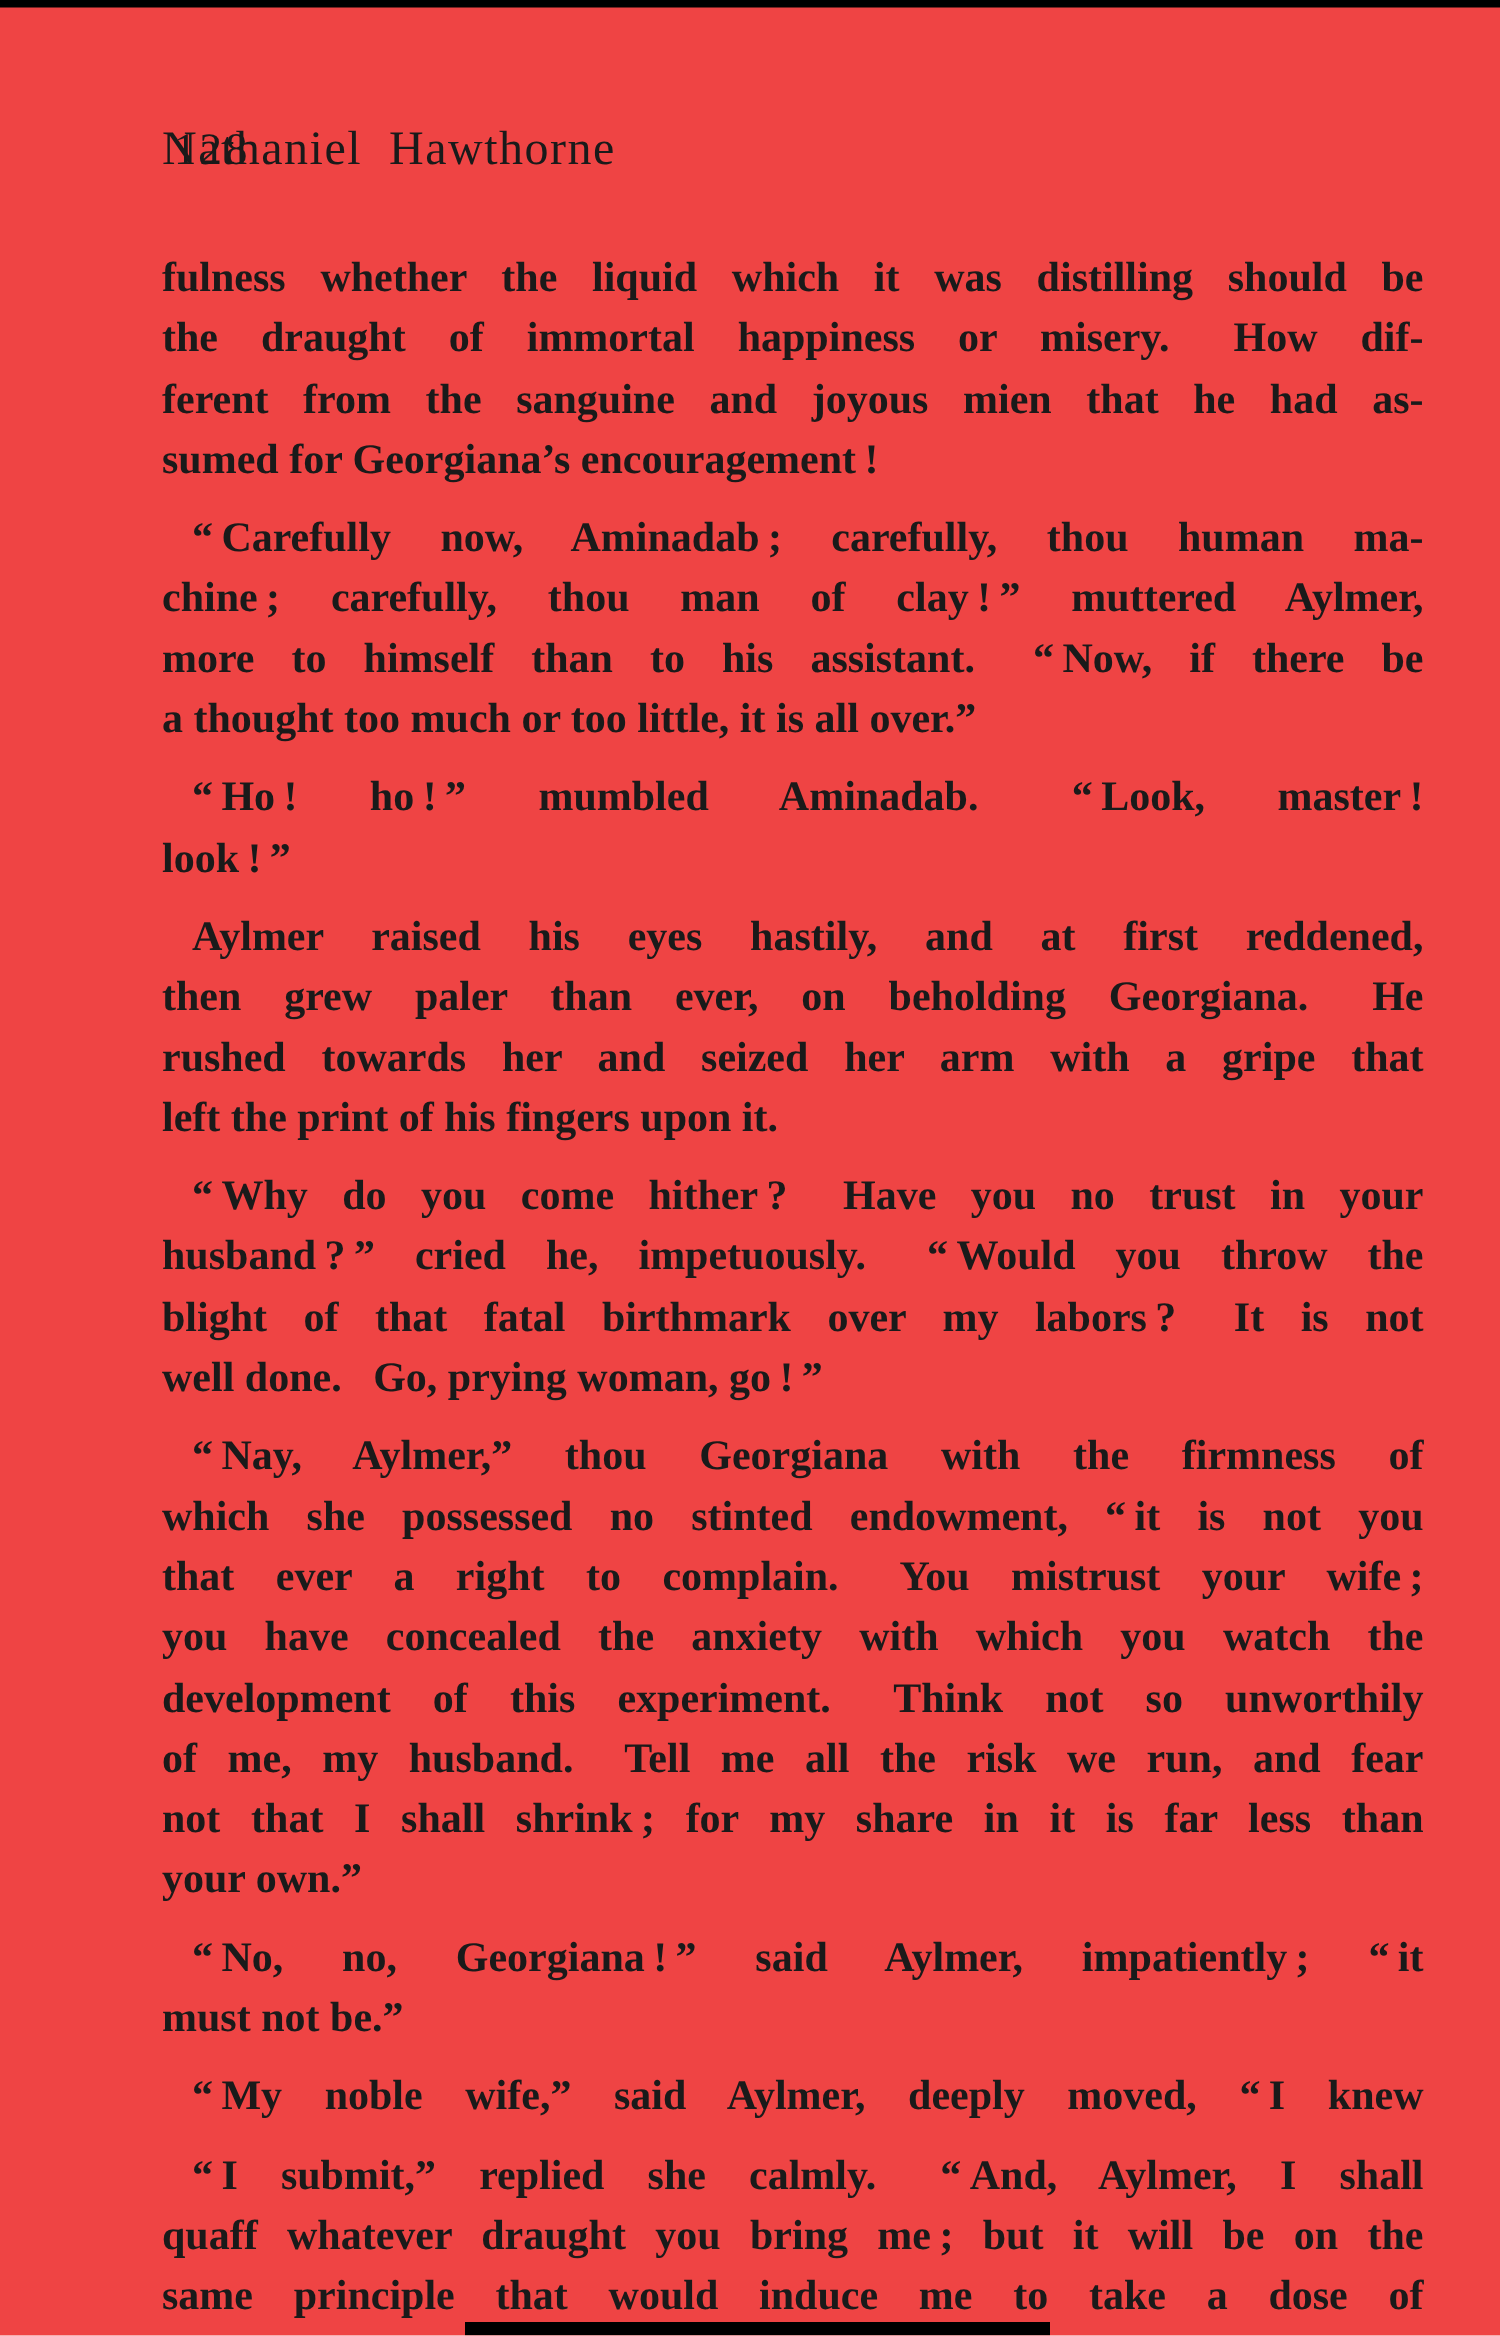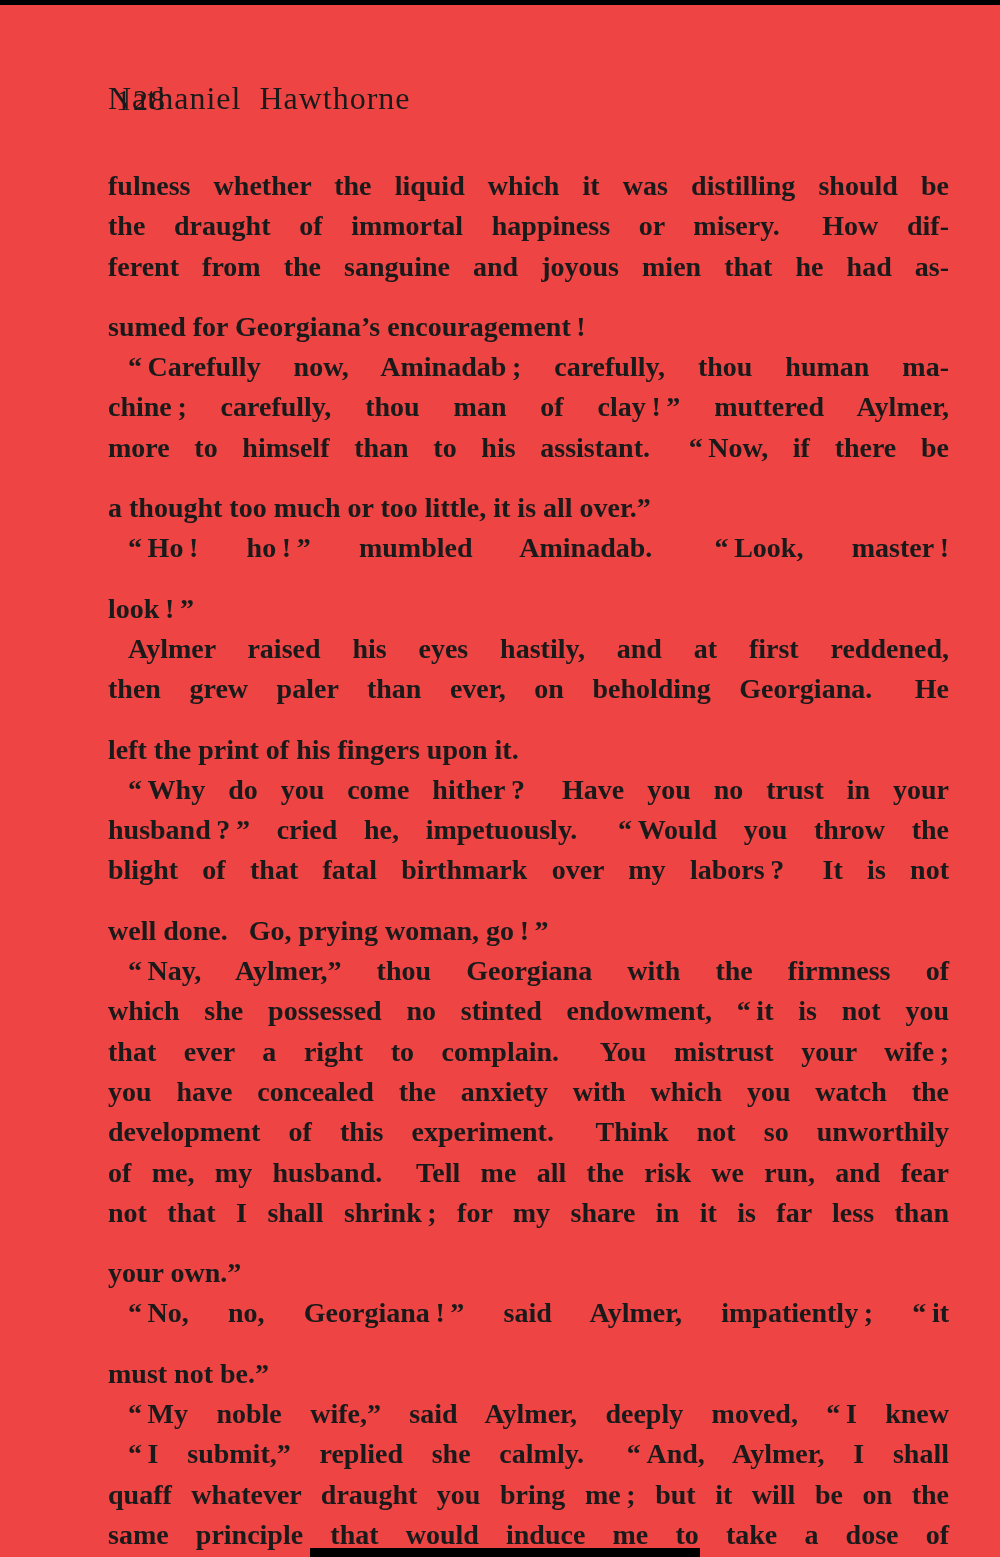--- a/index.html
+++ b/index.html
@@ -59,22 +59,22 @@
     font-size: 28px;
     line-height: 40.3px;
   }
   .paragraph { margin: 0; padding: 0; font-weight: bold; }
   .line {
     text-align: justify;
     text-align-last: justify;
     height: 40.3px;
     overflow: visible;
   }
-  .line.indent { text-indent: 20px; }
-  .line.last { text-align-last: left; margin-top: 20px; }
+  .line.indent { text-indent: 20px; margin-top: 12px; }
+  .line.last { text-align-last: left; }
 </style>
 </head>
 <body>
 
 <div class="scan-page">
 
   <div class="artifact-top-rule"></div>
 
   <header class="page-header">
     <div class="page-number">128</div>
@@ -94,20 +94,21 @@
         <div class="line">more to himself than to his assistant.  “ Now, if there be</div>
         <div class="line last">a thought too much or too little, it is all over.”</div>
       </div>
       <div class="paragraph">
         <div class="line indent">“ Ho ! ho ! ” mumbled Aminadab.  “ Look, master !</div>
         <div class="line last">look ! ”</div>
       </div>
       <div class="paragraph">
         <div class="line indent">Aylmer raised his eyes hastily, and at first reddened,</div>
         <div class="line">then grew paler than ever, on beholding Georgiana.  He</div>
+        <div class="line">rushed towards her and seized her arm with a gripe that</div>
         <div class="line last">left the print of his fingers upon it.</div>
       </div>
       <div class="paragraph">
         <div class="line indent">“ Why do you come hither ?  Have you no trust in your</div>
         <div class="line">husband ? ” cried he, impetuously.  “ Would you throw the</div>
         <div class="line">blight of that fatal birthmark over my labors ?  It is not</div>
         <div class="line last">well done.  Go, prying woman, go ! ”</div>
       </div>
       <div class="paragraph">
         <div class="line indent">“ Nay, Aylmer,” thou Georgiana with the firmness of</div>

